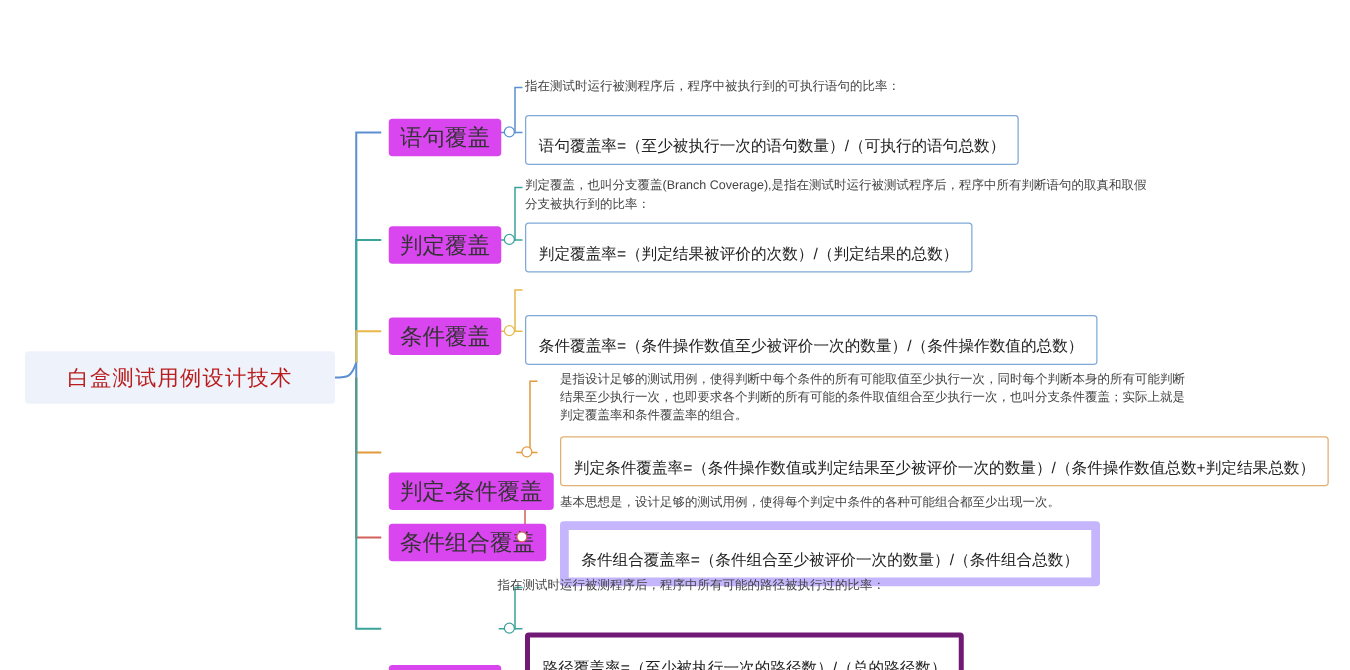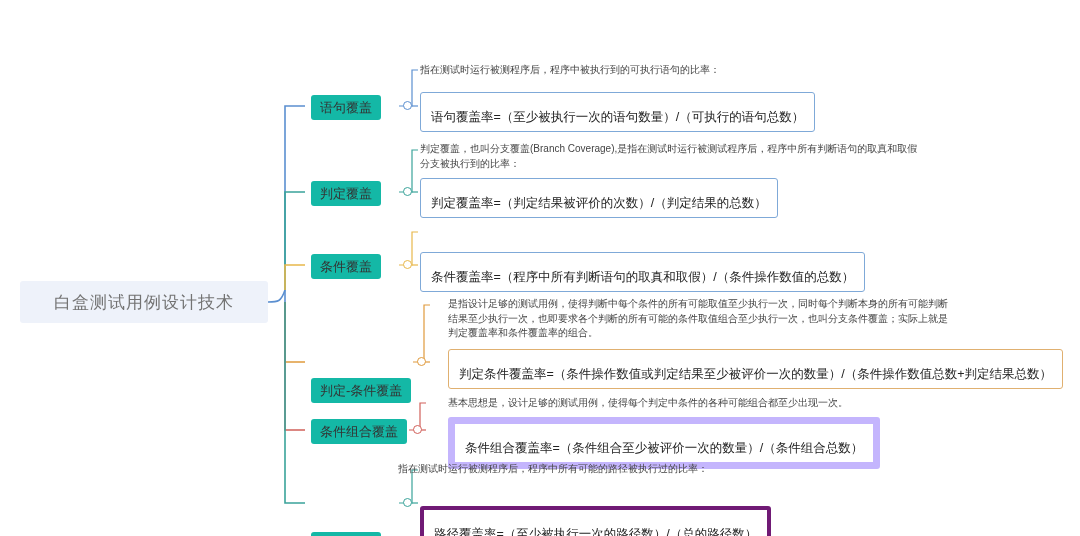--- a/index.html
+++ b/index.html
@@ -33,28 +33,28 @@
     left: 20px;
     top: 281px;
     width: 248px;
     height: 42px;
     background: #eef2fa;
     border-radius: 3px;
     display: flex;
     align-items: center;
     justify-content: center;
     font-size: 17px;
-    color: #737373;
+    color: #b91c1c;
     letter-spacing: 1px;
   }
   .branch-label {
     position: absolute;
-    background: #14b8a6;
+    background: #d946ef;
     border-radius: 3px;
-    font-size: 13px;
+    font-size: 18px;
     color: #333;
     padding: 6px 9px;
     white-space: nowrap;
     line-height: 1;
   }
   .collapse-dot {
     position: absolute;
     width: 9px;
     height: 9px;
     border-radius: 50%;
@@ -140,21 +140,21 @@
   <div class="formula blue" style="left:420px; top:92px;">语句覆盖率=（至少被执行一次的语句数量）/（可执行的语句总数）</div>
 
   <div class="branch-label" style="left:311px; top:181px;">判定覆盖</div>
   <div class="collapse-dot" style="left:403px; top:187px; border-color:#3aa39a;"></div>
   <div class="note" style="left:420px; top:142px; width:630px;">判定覆盖，也叫分支覆盖(Branch Coverage),是指在测试时运行被测试程序后，程序中所有判断语句的取真和取假
 分支被执行到的比率：</div>
   <div class="formula blue" style="left:420px; top:178px;">判定覆盖率=（判定结果被评价的次数）/（判定结果的总数）</div>
 
   <div class="branch-label" style="left:311px; top:254px;">条件覆盖</div>
   <div class="collapse-dot" style="left:403px; top:260px; border-color:#e8b84b;"></div>
-  <div class="formula blue" style="left:420px; top:252px;">条件覆盖率=（程序中所有判断语句的取真和取假）/（条件操作数值的总数）</div>
+  <div class="formula blue" style="left:420px; top:252px;">条件覆盖率=（条件操作数值至少被评价一次的数量）/（条件操作数值的总数）</div>
 
   <div class="branch-label" style="left:311px; top:351px;margin-top:27px;">判定-条件覆盖</div>
   <div class="collapse-dot" style="left:417px; top:357px; border-color:#e09a3c;"></div>
   <div class="note" style="left:448px; top:297px; width:620px;">是指设计足够的测试用例，使得判断中每个条件的所有可能取值至少执行一次，同时每个判断本身的所有可能判断
 结果至少执行一次，也即要求各个判断的所有可能的条件取值组合至少执行一次，也叫分支条件覆盖；实际上就是
 判定覆盖率和条件覆盖率的组合。</div>
   <div class="formula orange" style="left:448px; top:349px;">判定条件覆盖率=（条件操作数值或判定结果至少被评价一次的数量）/（条件操作数值总数+判定结果总数）</div>
 
   <div class="branch-label" style="left:311px; top:419px;">条件组合覆盖</div>
   <div class="collapse-dot" style="left:413px; top:425px; border-color:#d1605a;"></div>

